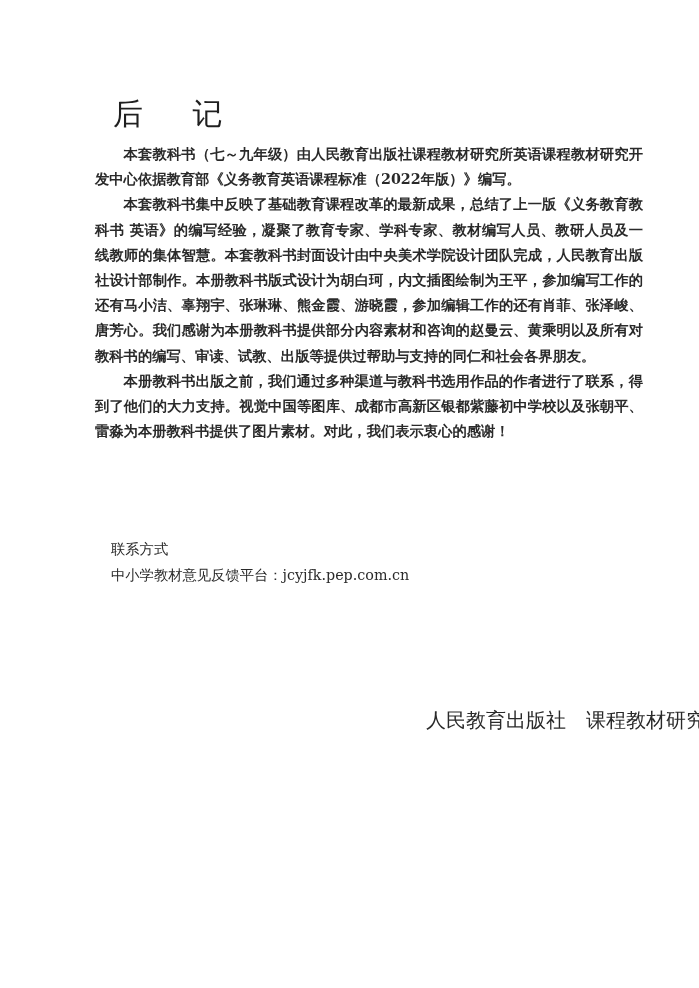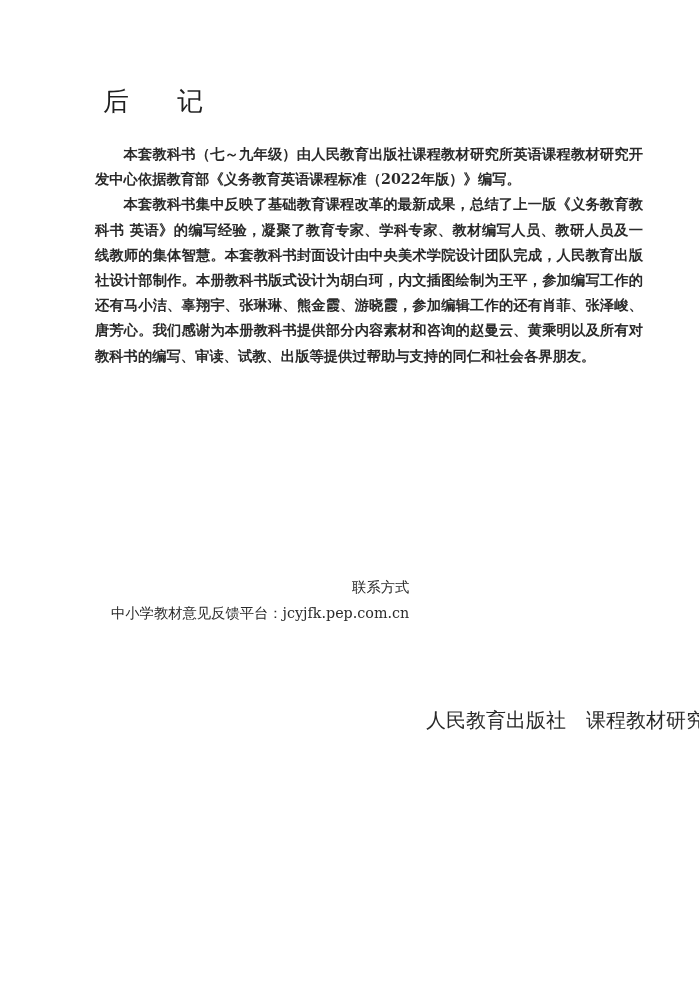--- a/index.html
+++ b/index.html
@@ -12,66 +12,66 @@
       height: 988px;
       position: relative;
       overflow: hidden;
       font-family: "DejaVu Serif", "Liberation Serif", serif;
       color: #2a2a2a;
     }
     .title {
       position: absolute;
       left: 95px;
       top: 76px;
-      font-size: 26px;
+      font-size: 30px;
       letter-spacing: 20px;
       font-family: "DejaVu Sans", "Liberation Sans", sans-serif;
       color: #1f1f1f;
       font-weight: normal;
-      margin: 8px;
+      margin: 18px;
     }
     .body-text {
       position: absolute;
       left: 95px;
       top: 142px;
       width: 548px;
       font-size: 14.3px;
       line-height: 25.2px;
       text-align: justify;
     }
     .body-text p {
       margin: 0;
       text-indent: 2em;
       font-weight: bold;
     }
     .contact {
       position: absolute;
       left: 111px;
-      top: 575px;
+      top: 537px;
       font-size: 14.3px;
       line-height: 25.5px;
-      text-align: right;
     }
     .contact div { white-space: pre; }
     .signature {
       position: absolute;
       left: 426px;
       top: 707px;
       font-size: 20px;
       white-space: pre;
     }
   </style>
 </head>
 <body>
 
 <h1 class="title">后 记</h1>
 
 <div class="body-text">
   <p>本套教科书（七～九年级）由人民教育出版社课程教材研究所英语课程教材研究开发中心依据教育部《义务教育英语课程标准（2022年版）》编写。</p>
   <p>本套教科书集中反映了基础教育课程改革的最新成果，总结了上一版《义务教育教科书 英语》的编写经验，凝聚了教育专家、学科专家、教材编写人员、教研人员及一线教师的集体智慧。本套教科书封面设计由中央美术学院设计团队完成，人民教育出版社设计部制作。本册教科书版式设计为胡白珂，内文插图绘制为王平，参加编写工作的还有马小洁、辜翔宇、张琳琳、熊金霞、游晓霞，参加编辑工作的还有肖菲、张泽峻、唐芳心。我们感谢为本册教科书提供部分内容素材和咨询的赵曼云、黄乘明以及所有对教科书的编写、审读、试教、出版等提供过帮助与支持的同仁和社会各界朋友。</p>
+  <p>本册教科书出版之前，我们通过多种渠道与教科书选用作品的作者进行了联系，得到了他们的大力支持。视觉中国等图库、成都市高新区银都紫藤初中学校以及张朝平、雷淼为本册教科书提供了图片素材。对此，我们表示衷心的感谢！</p>
 </div>
 
 <div class="contact">
   <div>联系方式</div>
   <div>中小学教材意见反馈平台：jcyjfk.pep.com.cn</div>
 </div>
 
 <div class="signature">人民教育出版社　课程教材研究所</div>
 
 </body></html>

